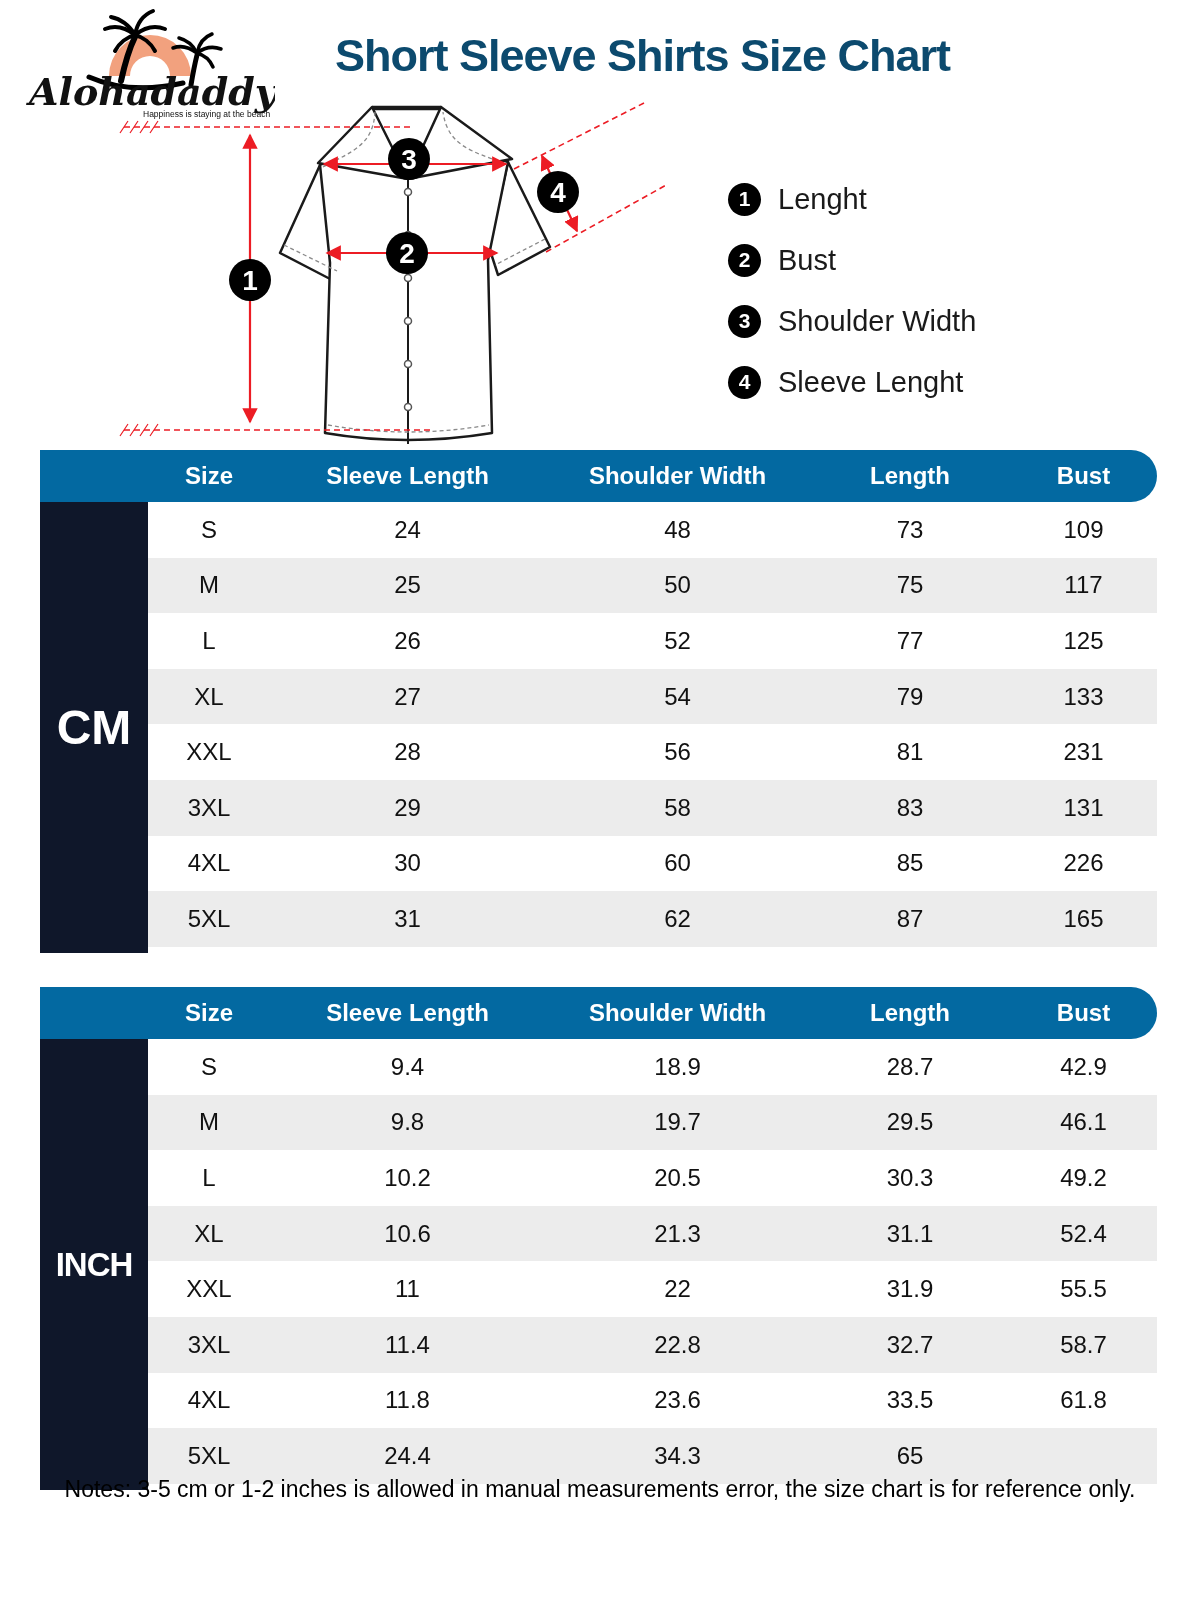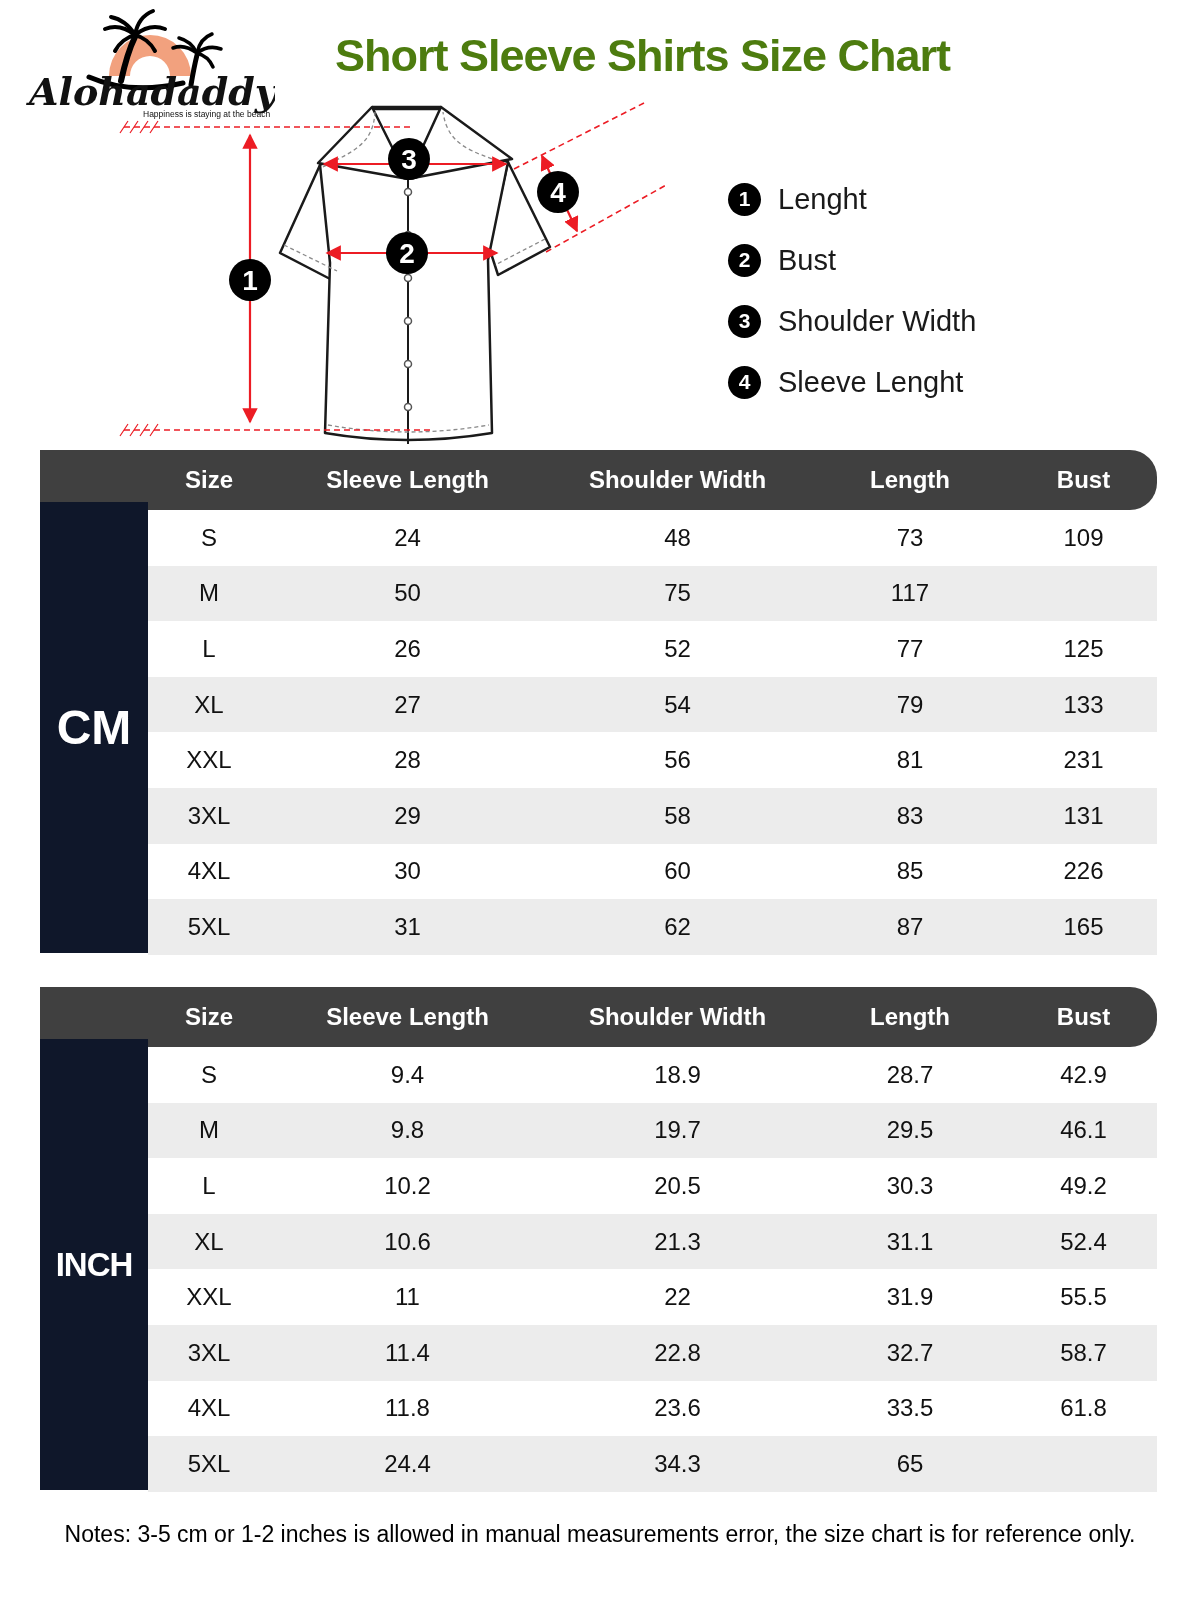--- a/index.html
+++ b/index.html
@@ -2,52 +2,52 @@
 <html><head>
 <meta charset="utf-8">
 <style>
   html,body{margin:0;padding:0;background:#fff;}
   .page{position:relative;width:1200px;height:1600px;background:#fff;overflow:hidden;
         font-family:"Liberation Sans",sans-serif;color:#111;}
 
   
   .logo{position:absolute;left:25px;top:3px;width:250px;height:118px;}
   .page-title{position:absolute;left:300px;top:30px;width:685px;text-align:center;
-              font-size:45px;font-weight:bold;color:#4d7c0f;letter-spacing:-1px;}
+              font-size:45px;font-weight:bold;color:#0c4a6e;letter-spacing:-1px;}
 
   
   .diagram{position:absolute;left:118px;top:95px;width:570px;height:360px;}
 
   
   .legend{position:absolute;left:728px;top:182px;display:flex;flex-direction:column;gap:27px;}
   .legend-item{display:flex;align-items:center;gap:17px;height:34px;}
   .legend-num{width:33px;height:33px;border-radius:50%;background:#000;color:#fff;
               display:flex;align-items:center;justify-content:center;
               font-size:21px;font-weight:bold;flex:0 0 33px;}
   .legend-label{font-size:29px;color:#1a1a1a;}
 
   
   .size-table{position:absolute;left:40px;width:1117px;}
   #cm-table{top:450px;}
   #inch-table{top:987px;}
-  .t-head{height:60px;background:#404040;border-radius:0 27px 27px 0;display:grid;
+  .t-head{height:52px;background:#0369a1;border-radius:0 27px 27px 0;display:grid;
           grid-template-columns:108px 122px 275px 265px 200px 147px;align-items:center;}
   .t-hcell{color:#fff;font-weight:bold;font-size:24px;text-align:center;}
   .unit{position:absolute;left:0;top:52px;width:108px;height:451px;background:#0f172a;color:#fff;
         display:flex;align-items:center;justify-content:center;font-weight:bold;}
   #cm-table .unit{font-size:48px;}
   #inch-table .unit{font-size:33px;letter-spacing:-1px;}
   .t-body{margin-left:108px;}
   .t-row{display:grid;grid-template-columns:122px 275px 265px 200px 147px;height:55.6px;
          align-items:center;background:#fff;}
   .t-row.alt{background:#ececec;}
   .t-cell{text-align:center;font-size:24px;color:#111;}
 
   
-  .notes{position:absolute;top:1521px;left:0;width:1200px;text-align:center;
+  .notes{position:absolute;top:1476px;left:0;width:1200px;text-align:center;
          font-size:23px;color:#000;}
 </style>
 </head>
 <body>
 
 <div class="page">
 
   <div class="logo">
     <svg width="250" height="118" viewBox="0 0 250 118">
 
@@ -185,20 +185,21 @@
     <div class="t-body">
         <div class="t-row">
           <div class="t-cell">S</div>
           <div class="t-cell">24</div>
           <div class="t-cell">48</div>
           <div class="t-cell">73</div>
           <div class="t-cell">109</div>
         </div>
         <div class="t-row alt">
           <div class="t-cell">M</div>
+          <div class="t-cell">25</div>
           <div class="t-cell">50</div>
           <div class="t-cell">75</div>
           <div class="t-cell">117</div>
         </div>
         <div class="t-row">
           <div class="t-cell">L</div>
           <div class="t-cell">26</div>
           <div class="t-cell">52</div>
           <div class="t-cell">77</div>
           <div class="t-cell">125</div>

